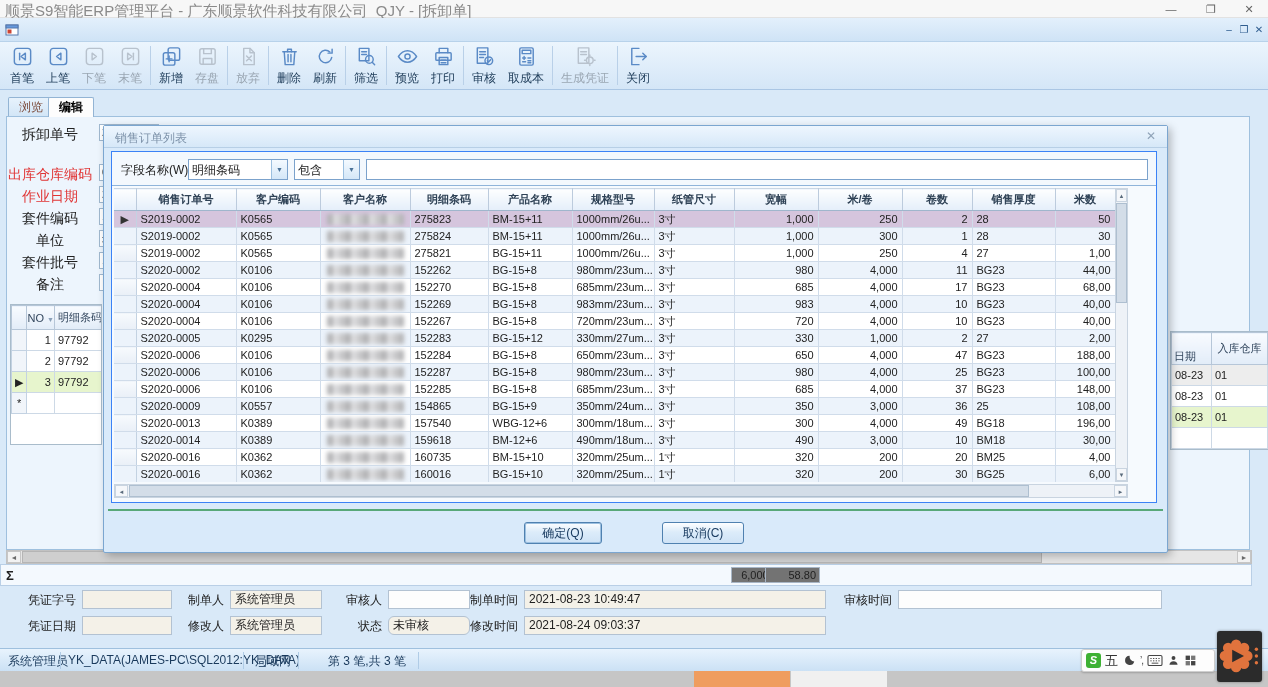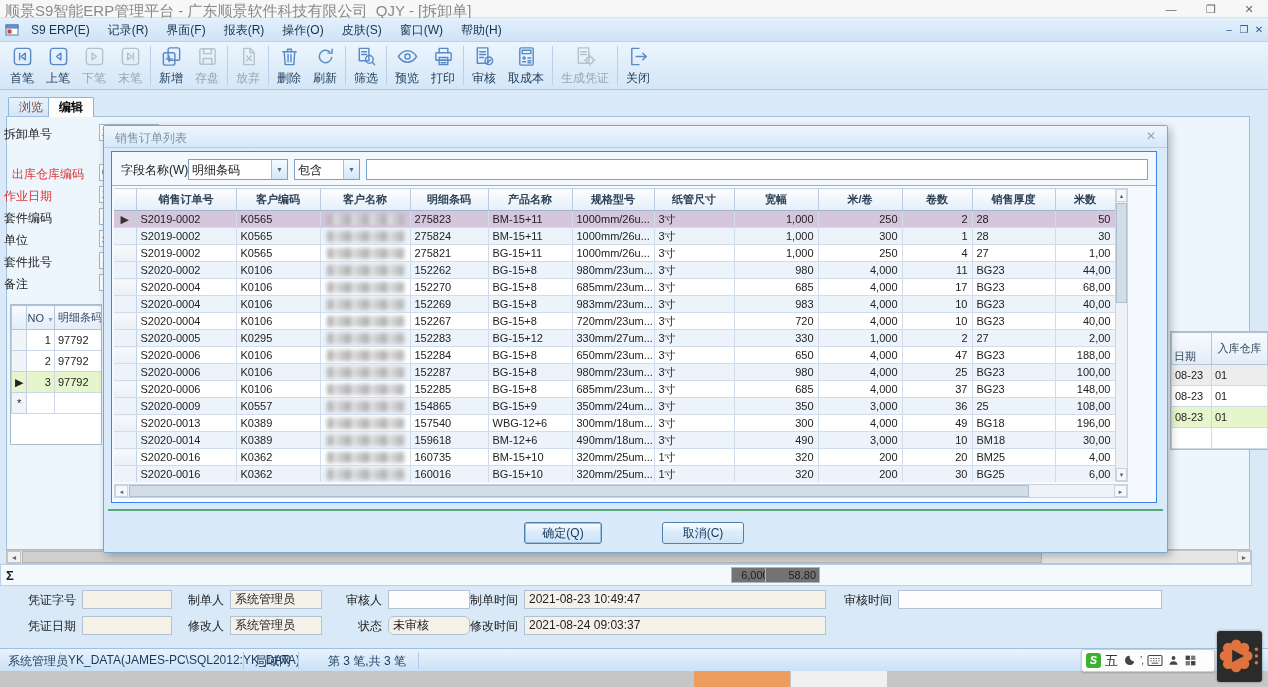--- a/index.html
+++ b/index.html
@@ -31,21 +31,21 @@
   .tb-sep{width:1px;background:#b9d0e8;margin:4px 2px;}
 
   
   #workspace{position:absolute;left:0;top:90px;width:1268px;height:558px;background:#d9e9f8;}
   #form-panel{position:absolute;left:6px;top:26px;width:1244px;height:434px;background:#edf5fd;border:1px solid #9fc0de;}
   .tab{position:absolute;top:7px;height:19px;line-height:18px;padding:0 10px;border:1px solid #93b4d4;border-bottom:none;border-radius:2px 2px 0 0;background:linear-gradient(#e7f2fc,#d3e6f7);color:#7b4a3a;}
   .tab.active{background:#fdfdfd;color:#000;font-weight:bold;z-index:2;height:20px;}
   #tab-browse{left:8px;} #tab-edit{left:48px;}
 
   
-  .fld-label{position:absolute;width:92px;text-align:left;font-size:12px;color:#222;white-space:nowrap;}
+  .fld-label{position:absolute;width:92px;text-align:center;font-size:14px;color:#222;white-space:nowrap;}
   .fld-label.req{color:#e03434;}
   .fld-input{position:absolute;left:99px;width:60px;height:17px;background:#fff;border:1px solid #a0b8cf;font-size:11px;line-height:15px;padding:0 2px;overflow:hidden;}
 
   
   .mini-grid{position:absolute;background:#fff;border:1px solid #a9bccb;overflow:hidden;}
   .mini-grid table{border-collapse:collapse;table-layout:fixed;}
   .mini-grid th{background:linear-gradient(#f8fbff,#e2ecf8);border:1px solid #b6c6d8;font-size:11px;font-weight:normal;color:#33475e;overflow:hidden;white-space:nowrap;}
   .mini-grid td{border:1px solid #cdd9e6;font-size:11px;height:21px;padding:0 3px;white-space:nowrap;overflow:hidden;background:#fff;}
   .mini-grid td.selcol{background:#f1f5fa;border-color:#c3d2e2;text-align:center;width:16px;}
   .mini-grid tr.hl td{background:#e7f5cd;}
@@ -142,30 +142,20 @@
   </div>
 
   <div id="menubar">
     <span id="app-icon">
       <svg width="14" height="14" viewBox="0 0 14 14">
           <rect x="1" y="2" width="12" height="10" fill="#fff" stroke="#5577aa"></rect>
           <rect x="1" y="2" width="12" height="3" fill="#6699dd" stroke="#5577aa"></rect>
           <rect x="2.5" y="6.5" width="4" height="4" fill="#cc4433"></rect>
         </svg>
     </span>
-    <div id="menu-items">
-        <div class="menu-item">S9 ERP(E)</div>
-        <div class="menu-item">记录(R)</div>
-        <div class="menu-item">界面(F)</div>
-        <div class="menu-item">报表(R)</div>
-        <div class="menu-item">操作(O)</div>
-        <div class="menu-item">皮肤(S)</div>
-        <div class="menu-item">窗口(W)</div>
-        <div class="menu-item">帮助(H)</div>
-      </div>
     <div class="mdictl" id="mdi-min">–</div>
     <div class="mdictl" id="mdi-restore">❐</div>
     <div class="mdictl" id="mdi-close">✕</div>
   </div>
 
   <div id="toolbar">
       <div class="tb-item">
         <span class="ic"><svg width="23" height="23" viewBox="0 0 24 24" fill="none" stroke="currentColor" stroke-width="1.5" stroke-linecap="round" stroke-linejoin="round">
             <rect x="3.5" y="3.5" width="17" height="17" rx="3"></rect>
             <path d="M15 8.5L10.5 12 15 15.5z"></path>
@@ -306,21 +296,21 @@
     </div>
 
   <div id="workspace">
     <div class="tab" id="tab-browse">浏览</div>
     <div class="tab active" id="tab-edit">编辑</div>
     <div id="form-panel"></div>
 
     <div id="left-form">
         <div class="fld-label" style="left: 4px; top: 36px;">拆卸单号</div>
         <div class="fld-input" style="top: 34px;">2</div>
-        <div class="fld-label req" style="left: 12px; top: 76px;">出库仓库编码</div>
+        <div class="fld-label req" style="left: 4px; top: 76px;">出库仓库编码</div>
         <div class="fld-input" style="top: 74px;">0</div>
         <div class="fld-label req" style="left: 4px; top: 98px;">作业日期</div>
         <div class="fld-input" style="top: 96px;">2</div>
         <div class="fld-label" style="left: 4px; top: 120px;">套件编码</div>
         <div class="fld-input" style="top: 118px;">1</div>
         <div class="fld-label" style="left: 4px; top: 142px;">单位</div>
         <div class="fld-input" style="top: 140px;">米</div>
         <div class="fld-label" style="left: 4px; top: 164px;">套件批号</div>
         <div class="fld-input" style="top: 162px;">1</div>
         <div class="fld-label" style="left: 4px; top: 186px;">备注</div>

